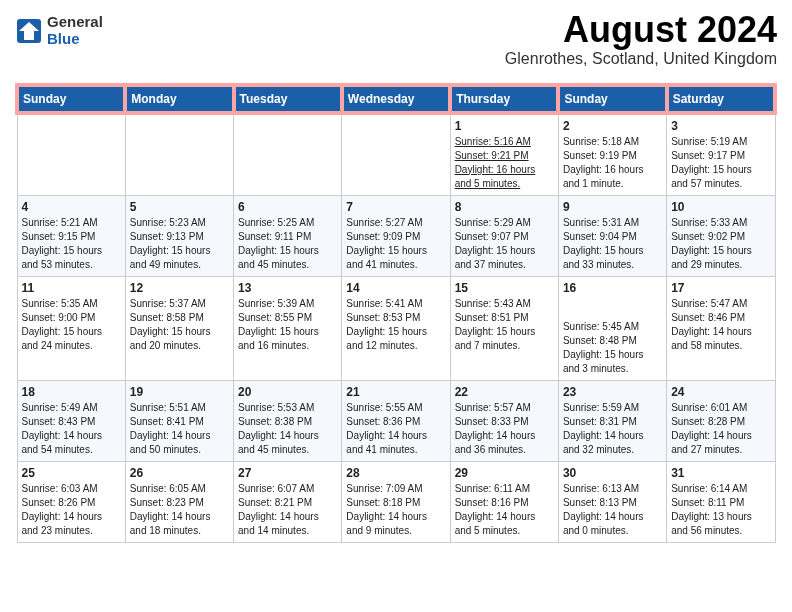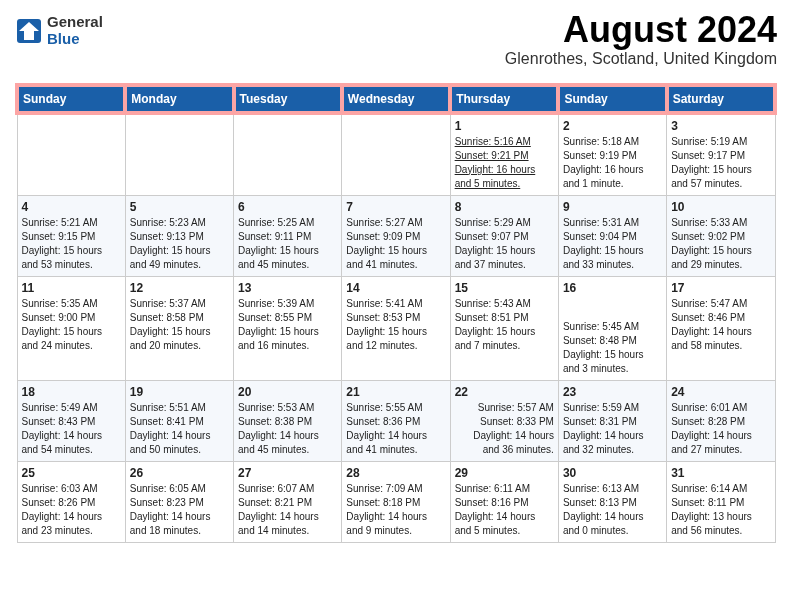--- a/index.html
+++ b/index.html
@@ -279,21 +279,21 @@
         </td>
         <td>
           <span class="day-num">21</span>
           <div class="cell-text" style="white-space: pre-line;">Sunrise: 5:55 AM
 Sunset: 8:36 PM
 Daylight: 14 hours
 and 41 minutes.</div>
         </td>
         <td>
           <span class="day-num">22</span>
-          <div class="cell-text" style="white-space: pre-line; text-align: right;">Sunrise: 5:57 AM
+          <div class="cell-text" style="white-space: pre-line;">Sunrise: 5:57 AM
 Sunset: 8:33 PM
 Daylight: 14 hours
 and 36 minutes.</div>
         </td>
         <td>
           <span class="day-num">23</span>
           <div class="cell-text" style="white-space: pre-line;">Sunrise: 5:59 AM
 Sunset: 8:31 PM
 Daylight: 14 hours
 and 32 minutes.</div>

